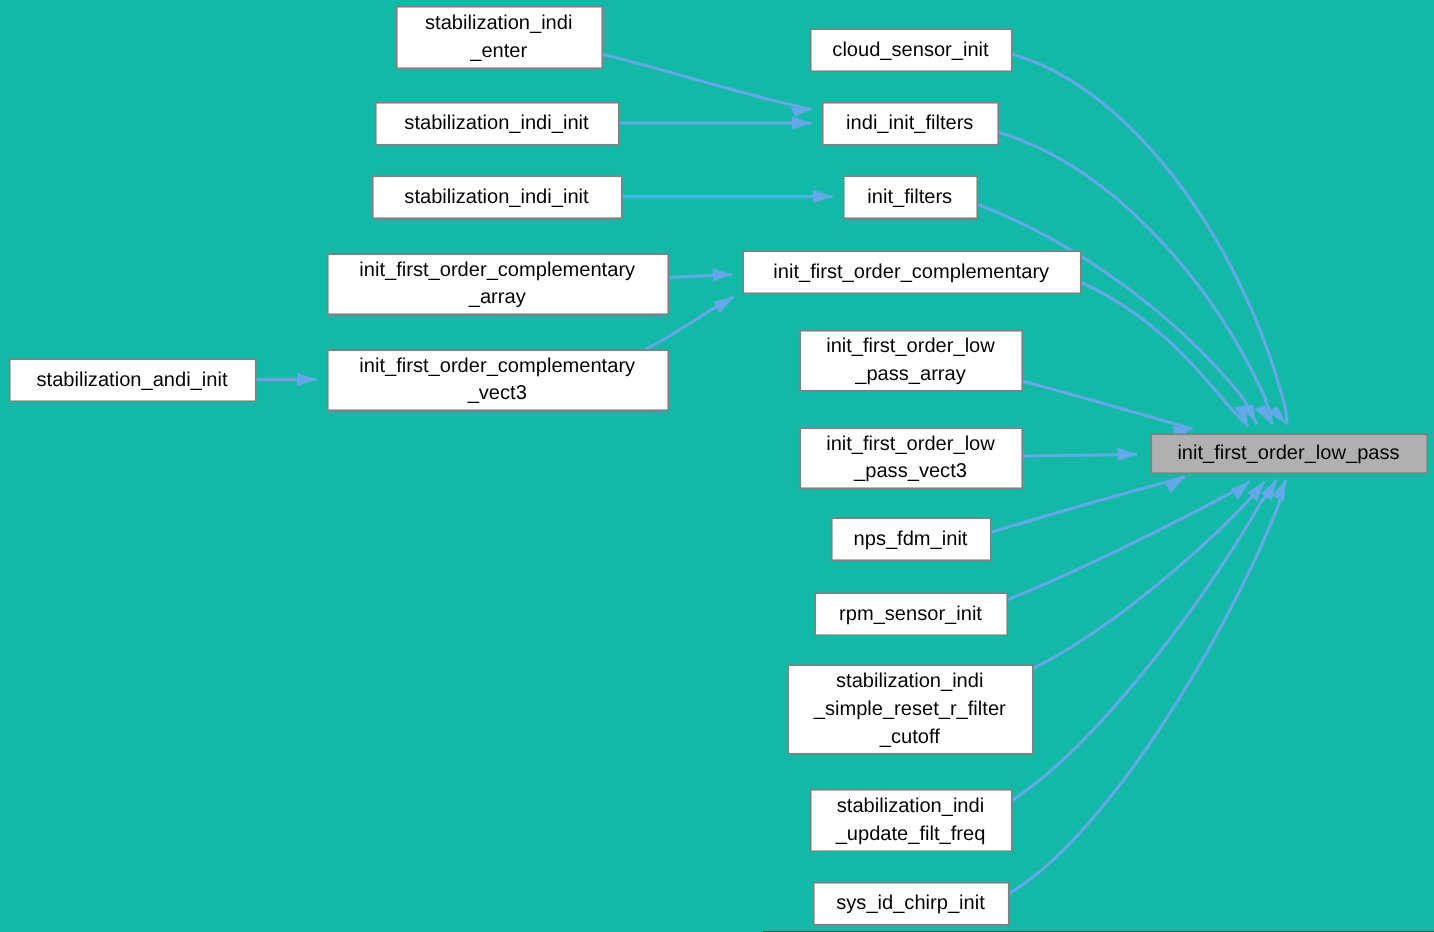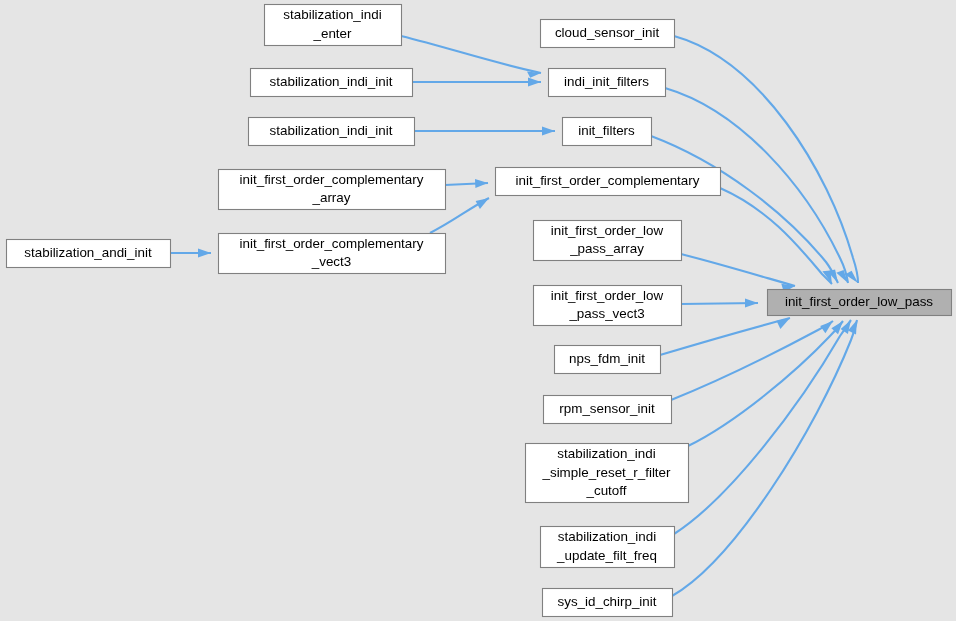--- a/index.html
+++ b/index.html
@@ -4,21 +4,21 @@
 <style>
   html, body {
     margin: 0;
     padding: 0;
     background: #000000;
   }
   #graph-root {
     position: relative;
     width: 956px;
     height: 621px;
-    background: #e5e5e5;
+    background: #14b8a6;
     overflow: hidden;
     font-family: "Liberation Sans", "DejaVu Sans", sans-serif;
   }
   svg#graph-canvas {
     position: absolute;
     top: 0;
     left: 0;
     width: 956px;
     height: 621px;
     display: block;

